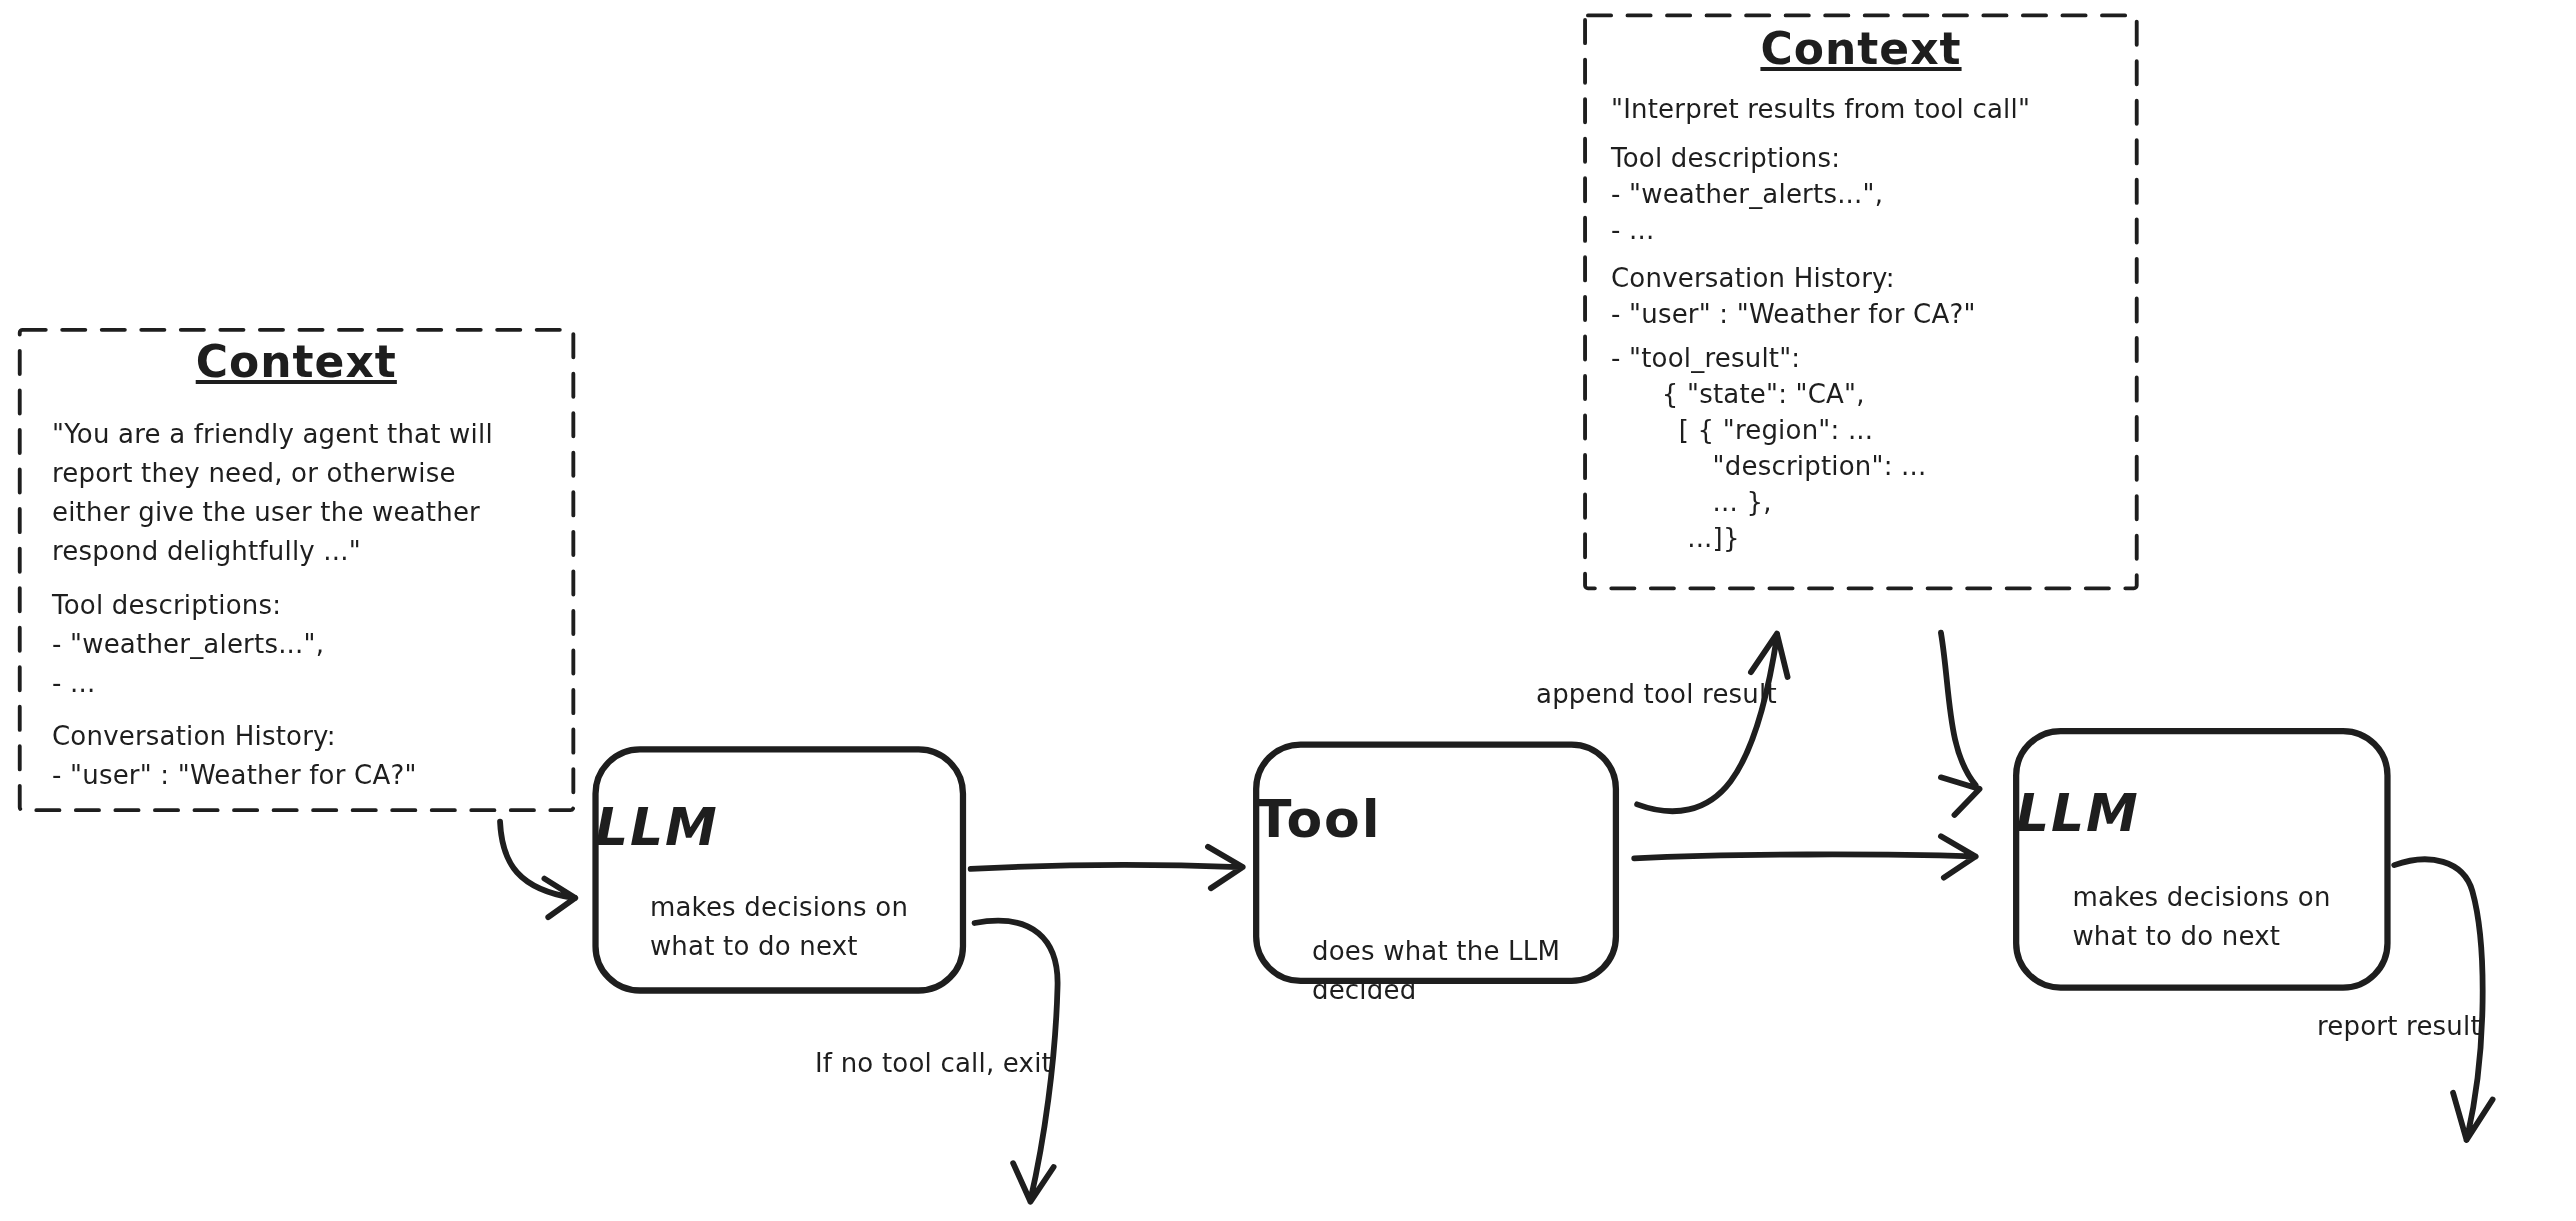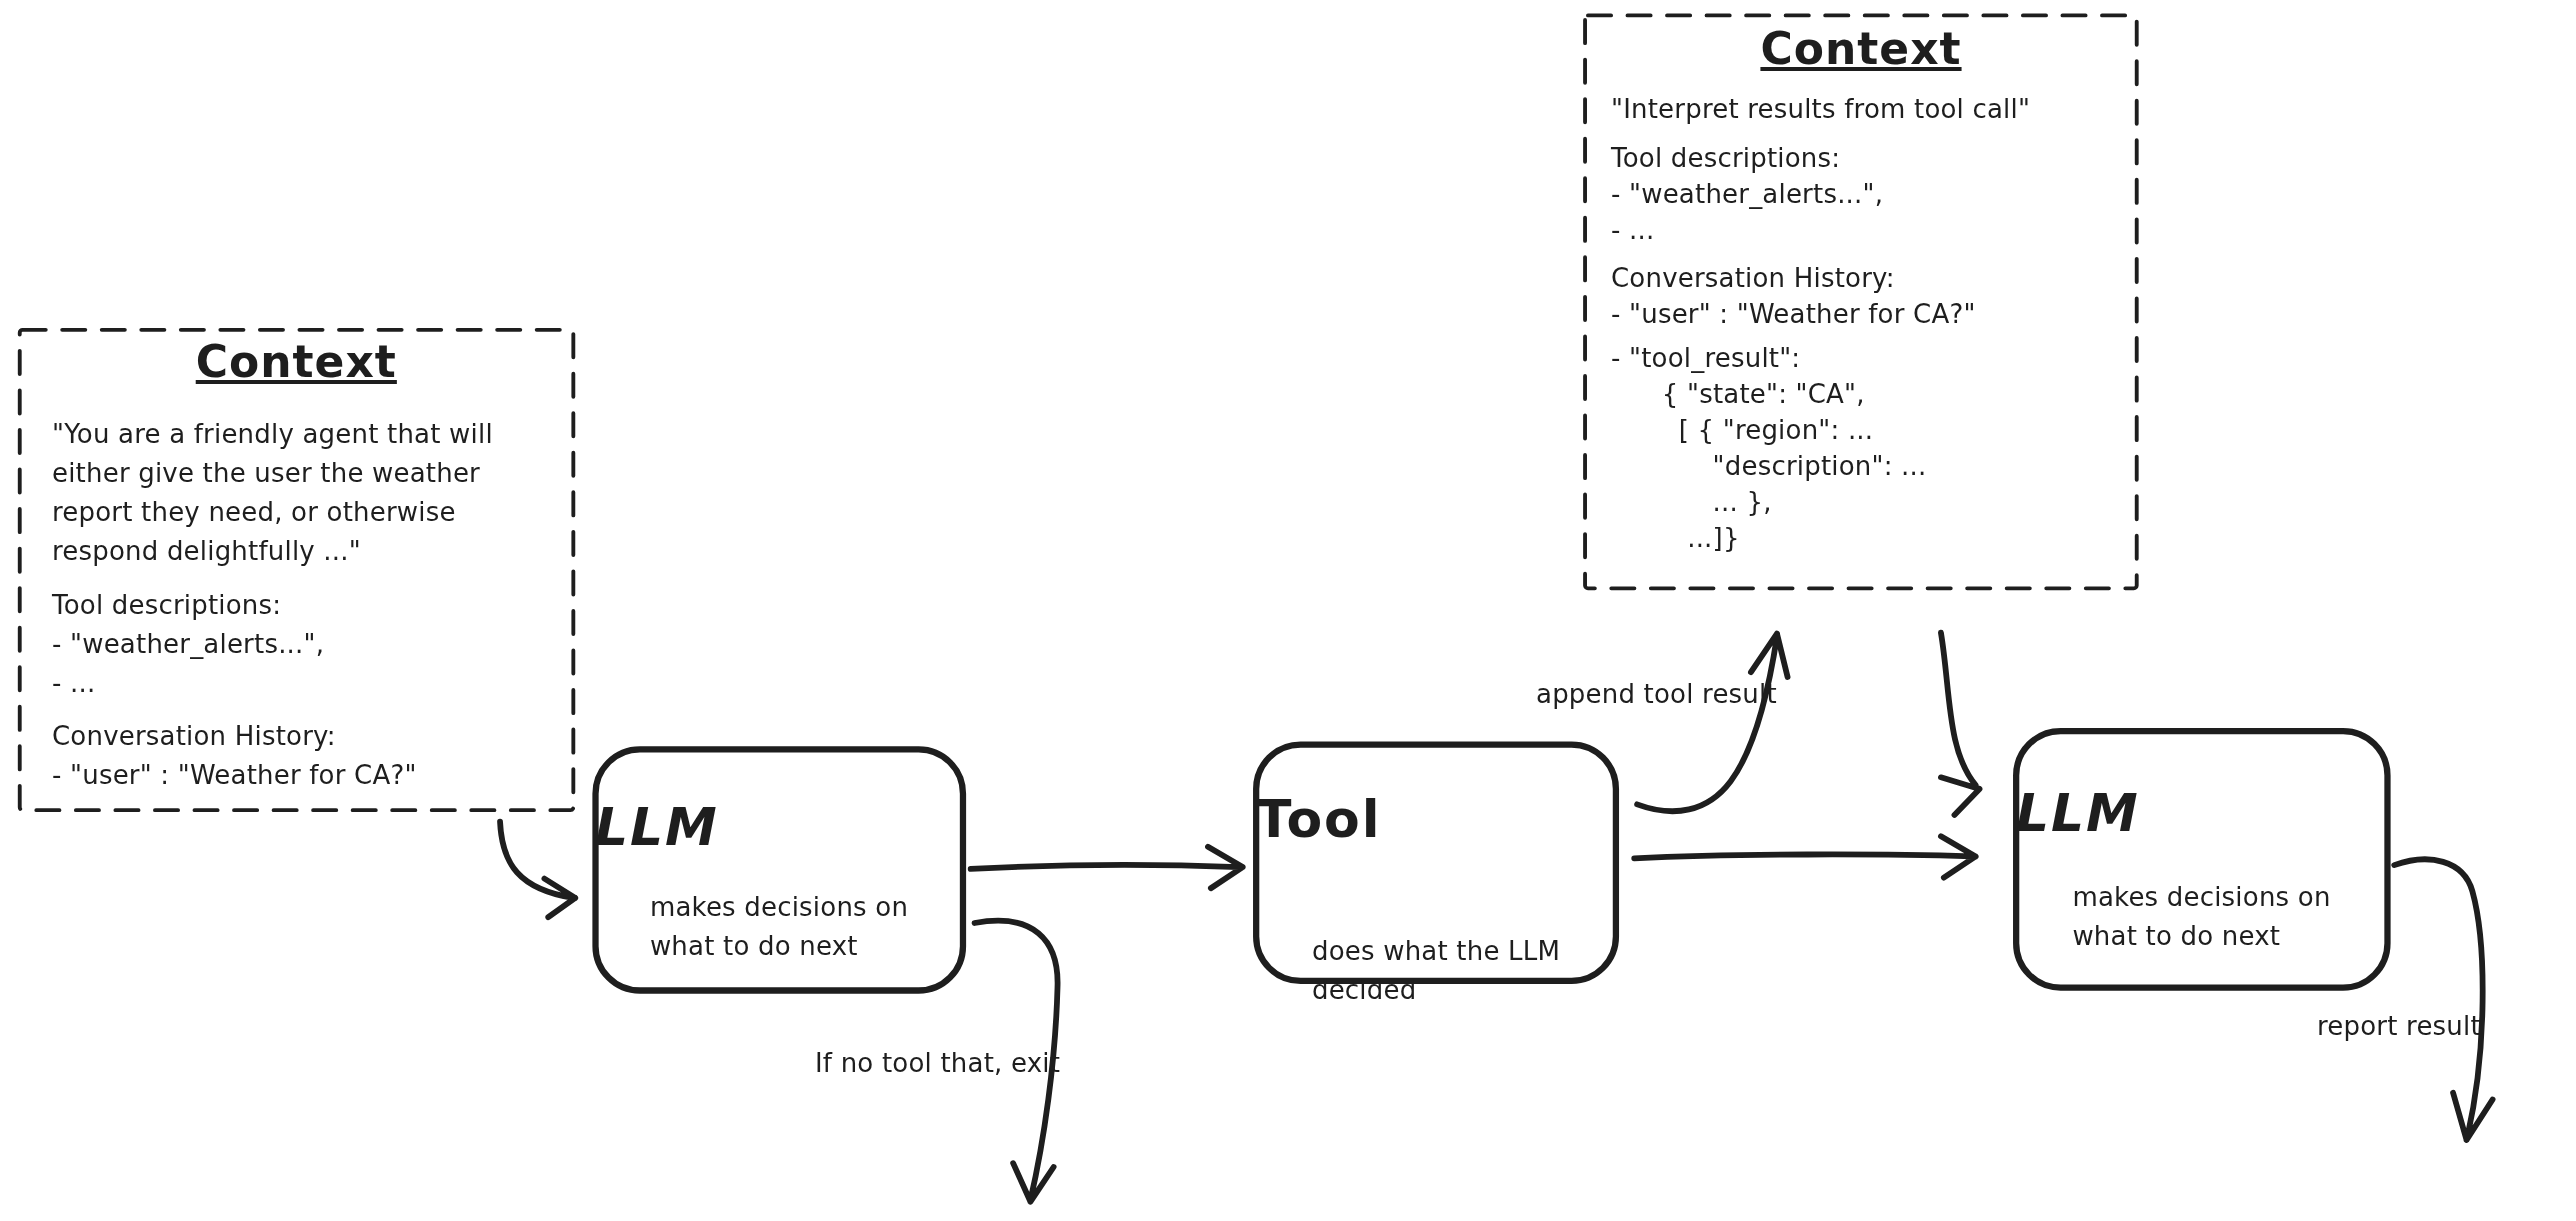--- a/index.html
+++ b/index.html
@@ -97,22 +97,22 @@
     <path class="arrow" d="M 1697 834 C 1735 848 1770 842 1794 810 C 1820 775 1834 712 1842 660 M 1842 657 L 1815 697 M 1842 657 L 1853 702"></path>
     <path class="arrow" d="M 1694 890 C 1800 885 1950 885 2044 888 M 2048 888 L 2012 867 M 2048 888 L 2015 910"></path>
     <path class="arrow" d="M 2012 656 C 2022 716 2018 778 2048 814 M 2052 818 L 2012 806 M 2052 818 L 2026 845"></path>
     <path class="arrow" d="M 2482 897 C 2518 884 2554 892 2563 924 C 2578 978 2578 1090 2558 1178 M 2557 1182 L 2543 1133 M 2557 1182 L 2584 1140"></path>
   </svg>
 
   <div class="abs ctx-title" style="left:19.3px; top:336px; width:554px;">Context</div>
   <div class="abs ctx-body lh40" style="left:52px; top:415px; width:502px;">
     <div class="para">
       <div class="ln">"You are a friendly agent that will</div>
+      <div class="ln">report they need, or otherwise</div>
       <div class="ln">either give the user the weather</div>
-      <div class="ln">report they need, or otherwise</div>
       <div class="ln">respond delightfully ..."</div>
     </div>
     <div class="para gap14">
       <div class="ln">Tool descriptions:</div>
       <div class="ln">- "weather_alerts...",</div>
       <div class="ln">- ...</div>
     </div>
     <div class="para gap14">
       <div class="ln">Conversation History:</div>
       <div class="ln">- "user" : "Weather for CA?"</div>
@@ -155,17 +155,17 @@
 decided</span>
   </div>
 
   <div class="abs node-title slant" style="left:2016px; top:783px; width:371px;">LLM</div>
   <div class="abs node-sub" style="left:2016px; top:878px; width:371px;">
     <span class="sub-inner">makes decisions on
 what to do next</span>
   </div>
 
   <div class="abs edge-label" style="left:1536px; top:679px;">append tool result</div>
-  <div class="abs edge-label" style="left:815px; top:1048px;">If no tool that, exit</div>
+  <div class="abs edge-label" style="left:815px; top:1048px;">If no tool call, exit</div>
   <div class="abs edge-label" style="left:2317px; top:1011px;">report result</div>
 
 </div>
 
 
 </body></html>

